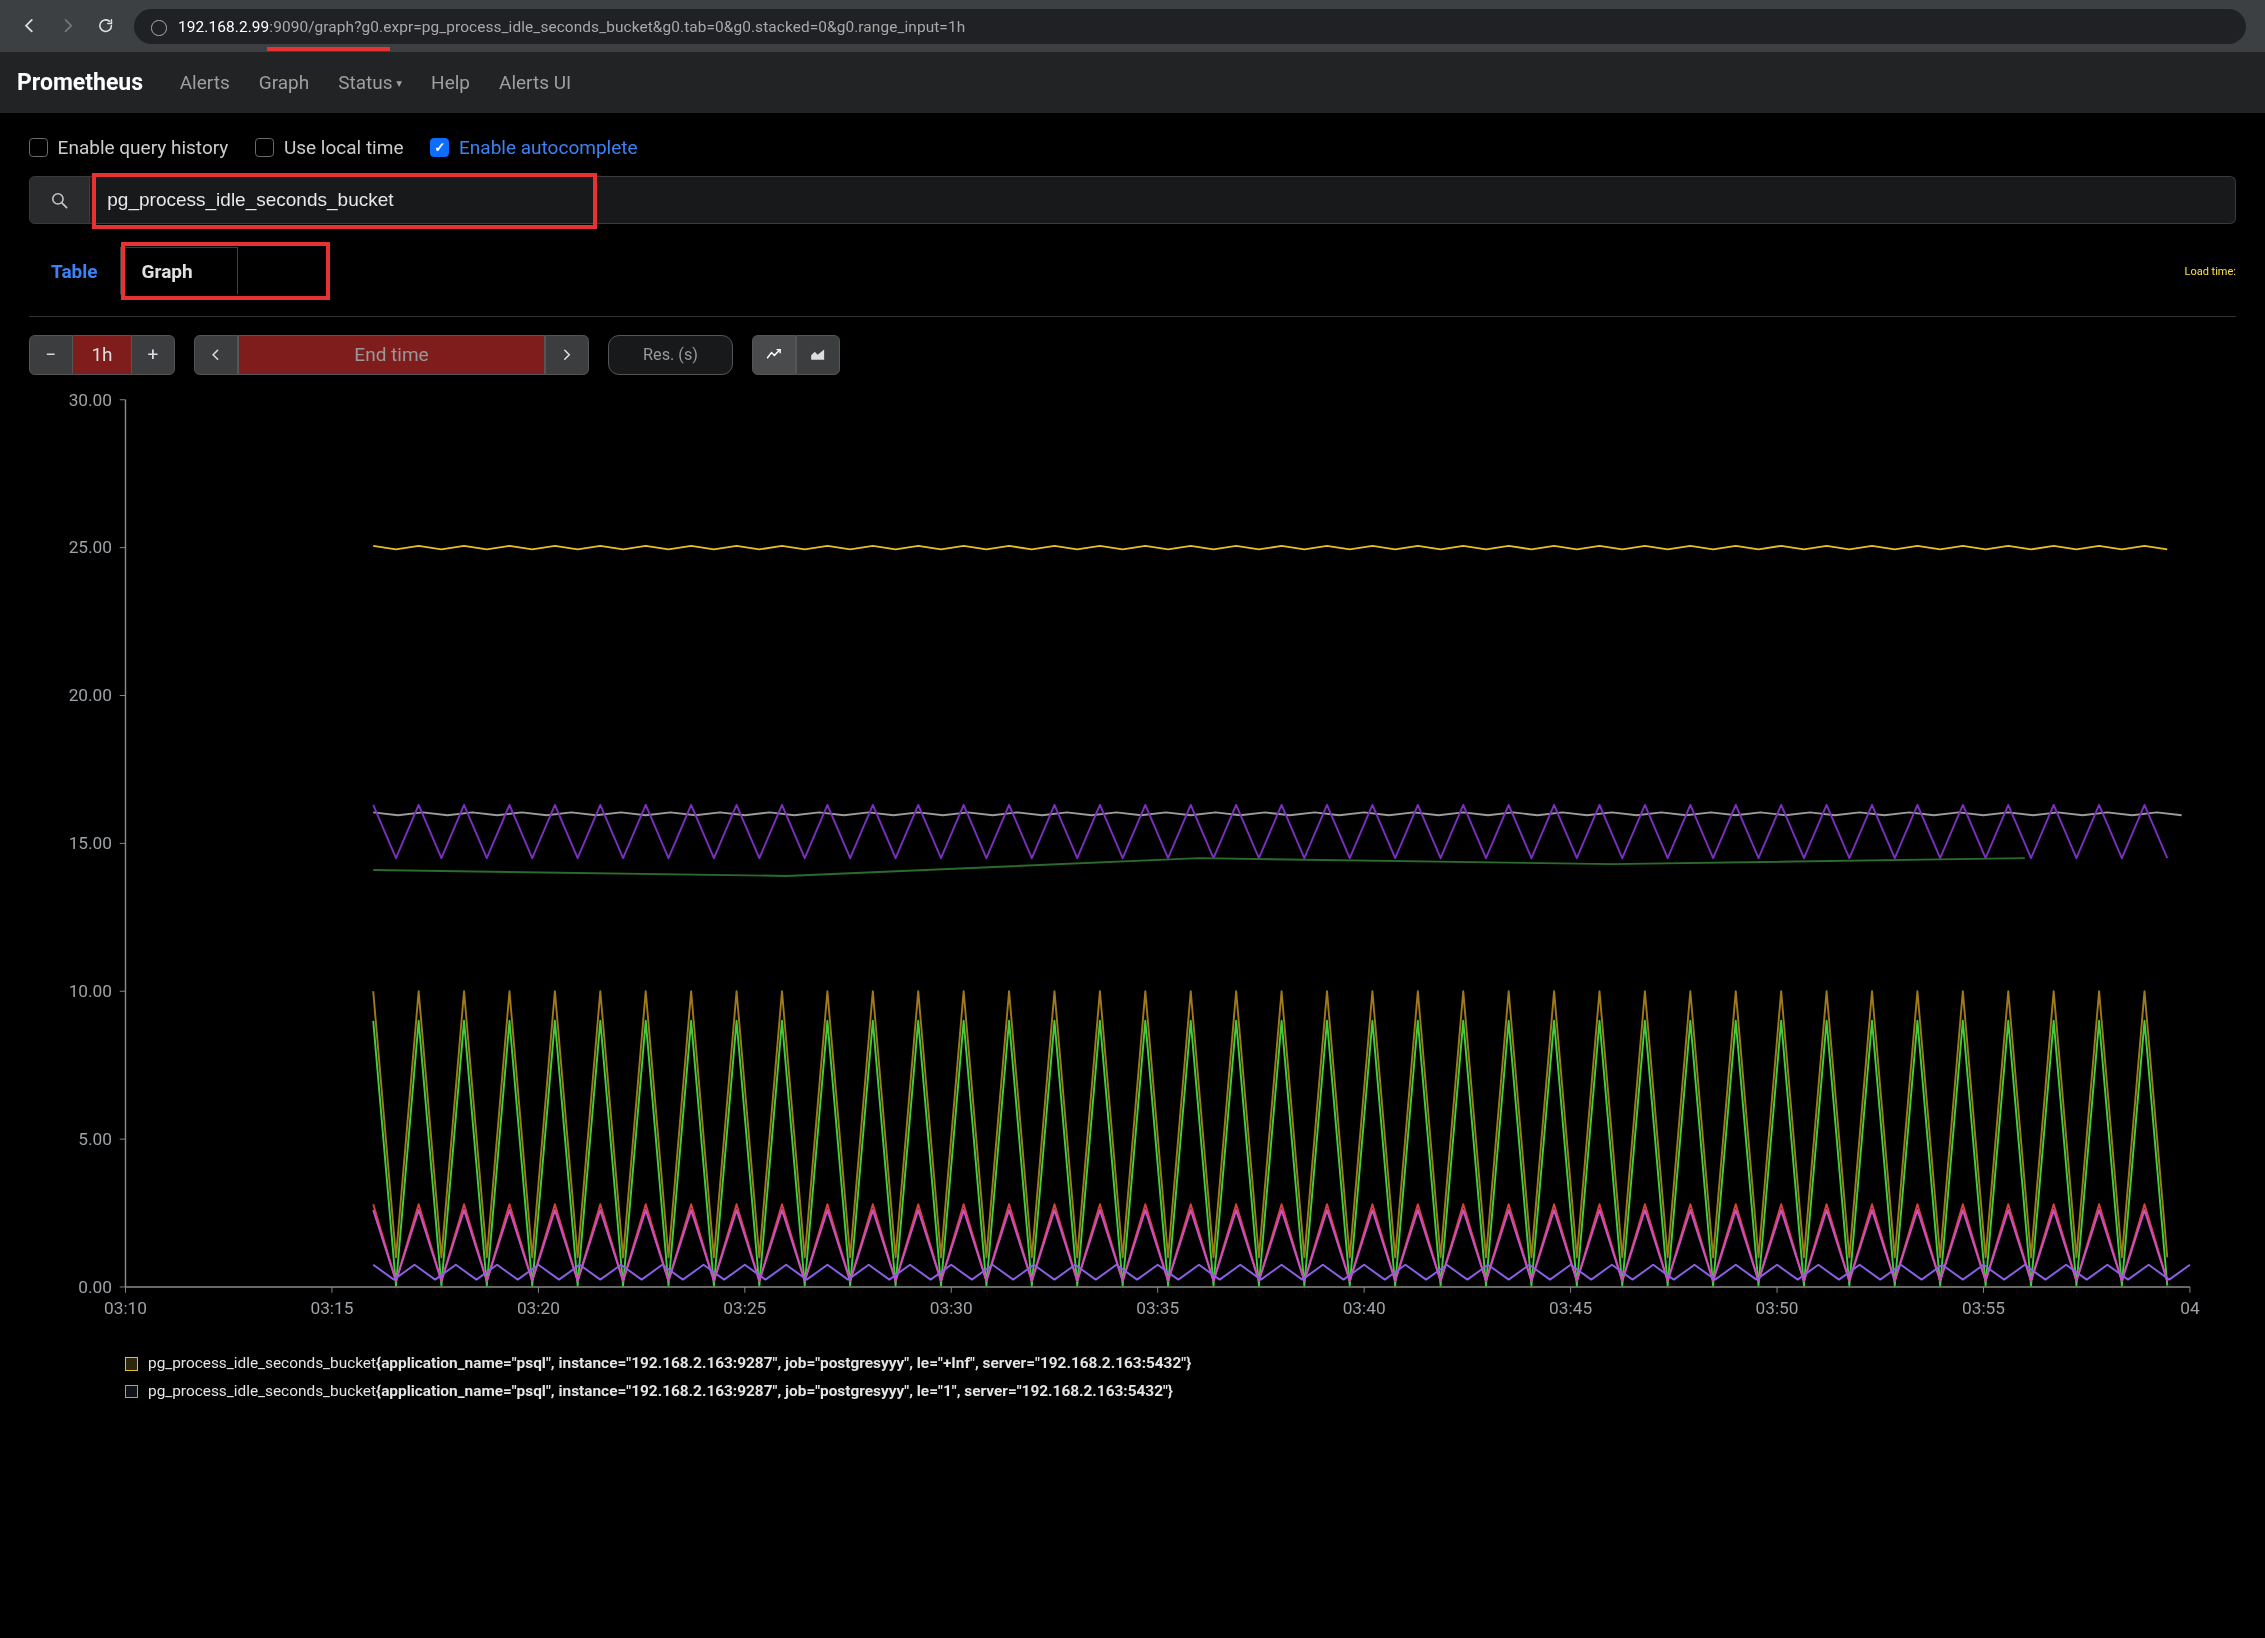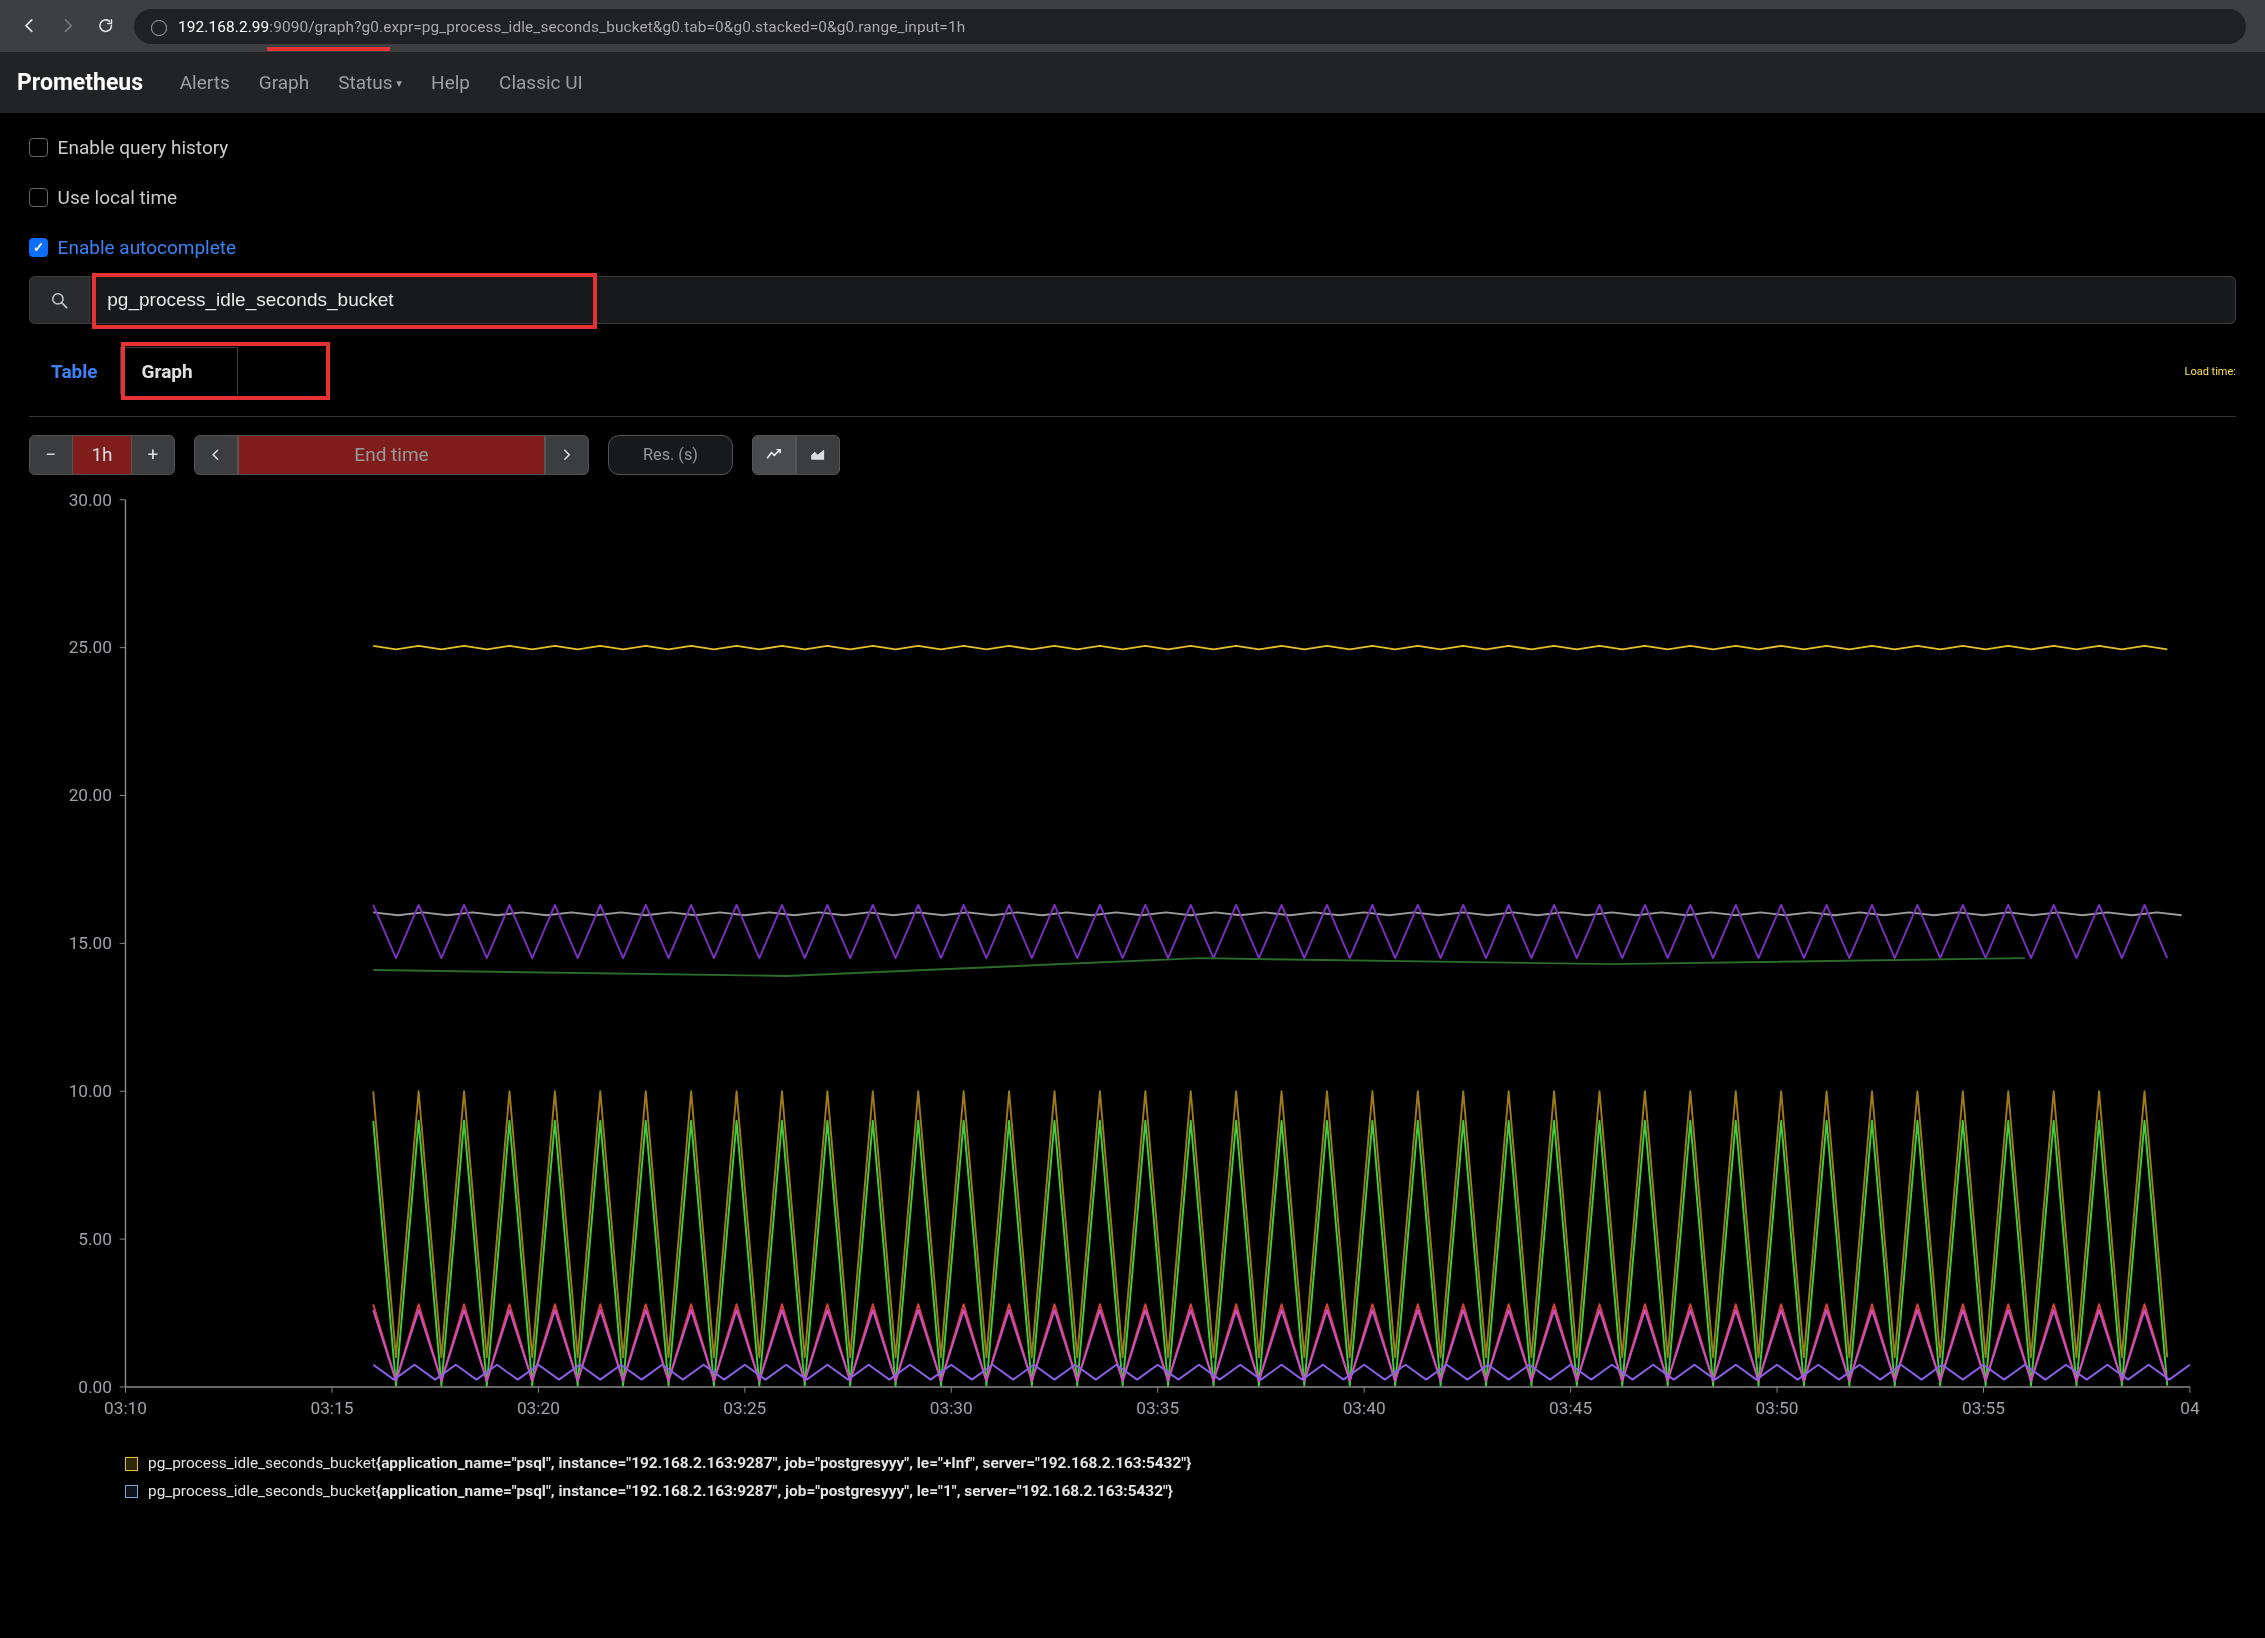--- a/index.html
+++ b/index.html
@@ -54,21 +54,21 @@
   font-size: 19px;
 }
 .brand { color: #fff; font-weight: 700; font-size: 23px; margin-right: 7.7px; }
 .nav-link { color: #9e9fa1; cursor: pointer; display:flex; align-items:center; gap:3.8px;}
 .nav-link .caret { font-size:11.5px; }
 
 
 .content { padding: 23px 29px 0 29px; background:#000; }
 
 
-.opts { display: flex; align-items: flex-start; gap: 27px; font-size: 19px; margin-bottom: 17.3px; flex-direction: column; }
+.opts { display: flex; align-items: center; gap: 27px; font-size: 19px; margin-bottom: 17.3px; }
 .chk { width: 19px; height: 19px; border: 1.9px solid #6a6a6a; border-radius: 3.8px; display:inline-flex; align-items:center; justify-content:center; }
 .chk.checked { background: #0d6efd; border-color: #0d6efd; color:#fff; font-weight:bold; font-size:13.4px; }
 .opt-label { color: #ccc; display:flex; align-items:center; gap:9.6px;}
 .opt-label.link { color: #3b82f6; }
 
 
 .query-row { display:flex; gap:0; margin-bottom:3.8px; }
 .search-btn {
   width: 61px; height: 48px; background:#2a2b2d; border:1px solid #3a3b3d; display:flex; align-items:center; justify-content:center; border-radius: 5.8px 0 0 5.8px;
 }
@@ -151,21 +151,21 @@
 
 <div class="navbar">
   <div class="brand">Prometheus</div>
   <div class="nav-link">Alerts</div>
   <div class="nav-link">Graph</div>
   <div class="nav-link">
       <span>Status</span>
       <span class="caret">▾</span>
     </div>
   <div class="nav-link">Help</div>
-  <div class="nav-link">Classic UI</div>
+  <div class="nav-link">Alerts UI</div>
 </div>
 
 <div class="content">
 
   <div class="opts">
     <label class="opt-label">
       <span class="chk"></span>
       <span>Enable query history</span>
     </label>
     <label class="opt-label">

